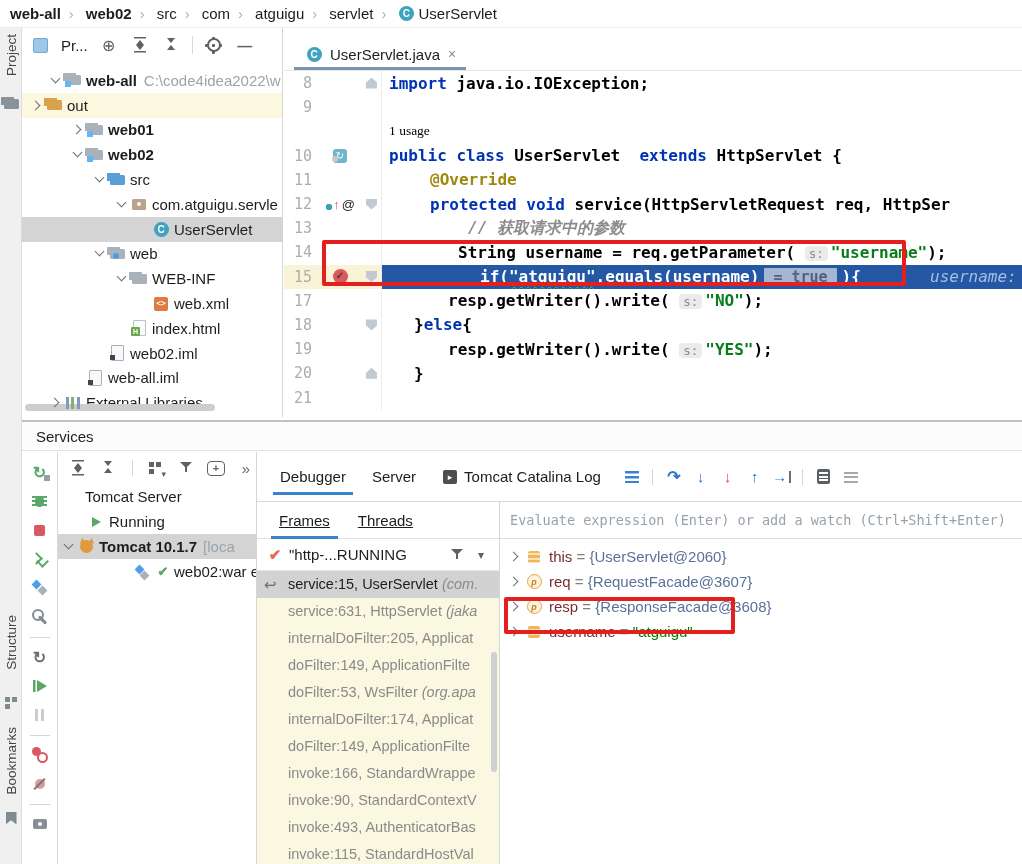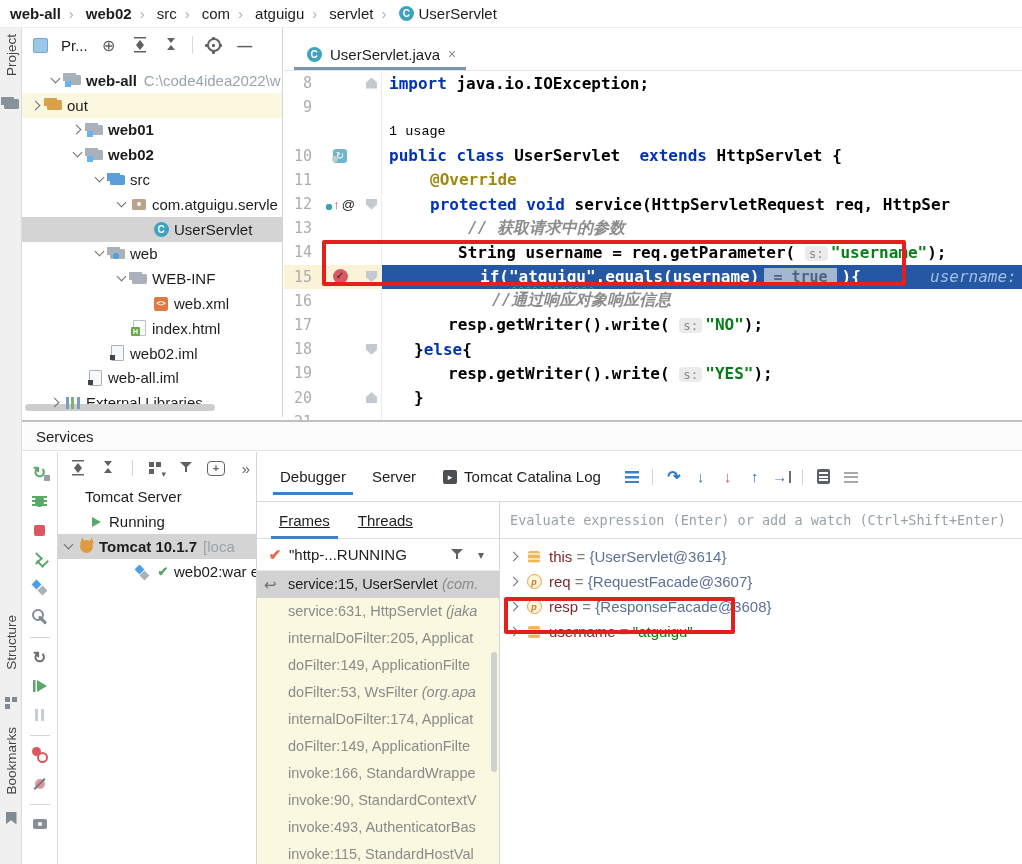--- a/index.html
+++ b/index.html
@@ -175,21 +175,21 @@
   .code-text { white-space:pre; font-family:"DejaVu Sans Mono",monospace; font-size:16px; font-weight:bold; }
   .seg-kw { color:#0033b3; } .seg-plain { color:#000; }
   .seg-cmt { color:#8c8c8c; font-style:italic; }
   .seg-str { color:#067d17; } .seg-ann { color:#9e880d; }
   .seg-hint { background:#ebebeb; color:#8c8c8c; border-radius:4px; padding:0 4px; font-size:12.5px; font-weight:normal; margin-right:3px; }
   .seg-w { color:#fff; }
   .seg-wwavy { color:#fff; text-decoration:underline wavy #4caf50 1px; text-underline-offset:4px; }
   .seg-pill { background:#a3b7d3; color:#51627e; border-radius:1px; padding:0 9px; margin:0 5px; font-size:15px; }
   .line.exec { background:#fbf3d7; }
   .line.exec .code-area { background:#2457a4; }
-  .line.inlay .code-text { font-family:Liberation Mono, monospace; font-size:13.5px; font-weight:normal; color:#8c8c8c; }
+  .line.inlay .code-text { font-family:Liberation Serif, serif; font-size:13.5px; font-weight:normal; color:#8c8c8c; }
   .rhint { position:absolute; left:548px; font-family:"DejaVu Sans Mono",monospace; font-style:italic;
     font-size:16px; color:#a3bee4; white-space:pre; }
   .g-run-class::before { content:"\21BB"; width:14px; height:14px; background:#6fb5cc; border-radius:3px;
     color:#fff; font-size:10px; display:flex; align-items:center; justify-content:center; }
   .g-run-class { position:relative; }
   .g-run-class::after { content:""; position:absolute; width:6px; height:6px; border-radius:50%; background:#c6ccd1; right:9px; bottom:1px; }
   .g-override { display:flex; align-items:center; gap:2px;
     background:radial-gradient(circle at 4px 10px,#3ba3b8 0 3px,transparent 3.5px); padding-left:8px; }
   .g-override::before { content:"\2191"; color:#c75450; font-weight:bold; font-size:13px; }
   .g-override::after { content:"@"; color:#1d1d1d; font-size:13px; }
@@ -564,33 +564,20 @@
           </span>
           <span class="fslot">
             <span class="fold f-down"></span>
           </span>
           <span class="code-area">
             <span class="code-text" style="padding-left: 98px;"><span class="seg-w">if(</span><span class="seg-wwavy">"atguigu"</span><span class="seg-w">.equals(username)</span><span class="seg-pill">= true</span><span class="seg-w">){</span></span>
             <span class="rhint">username:</span>
           </span>
         </div>
 
-        <div class="line">
-          <span class="lnum">16</span>
-          <span class="gslot">
-            <span class="gic"></span>
-          </span>
-          <span class="fslot">
-            <span class="fold"></span>
-          </span>
-          <span class="code-area">
-            <span class="code-text" style="padding-left: 110px;"><span class="seg-cmt">//通过响应对象响应信息</span></span>
-            <span class="rhint"></span>
-          </span>
-        </div>
 
         <div class="line">
           <span class="lnum">17</span>
           <span class="gslot">
             <span class="gic"></span>
           </span>
           <span class="fslot">
             <span class="fold"></span>
           </span>
           <span class="code-area">
@@ -862,21 +849,21 @@
             <div id="eval-row">
               <span>Evaluate expression (Enter) or add a watch (Ctrl+Shift+Enter)</span>
             </div>
             <div id="vars-list">
 
                 <div class="var-row">
                   <span class="chev chev-right"></span>
                   <span class="ic i-field"></span>
                   <span class="vname">this</span>
                   <span class="veq"> = </span>
-                  <span class="vval">{UserServlet@3614}</span>
+                  <span class="vval">{UserServlet@2060}</span>
                 </div>
 
                 <div class="var-row">
                   <span class="chev chev-right"></span>
                   <span class="ic i-param"></span>
                   <span class="vname">req</span>
                   <span class="veq"> = </span>
                   <span class="vval">{RequestFacade@3607}</span>
                 </div>
 

